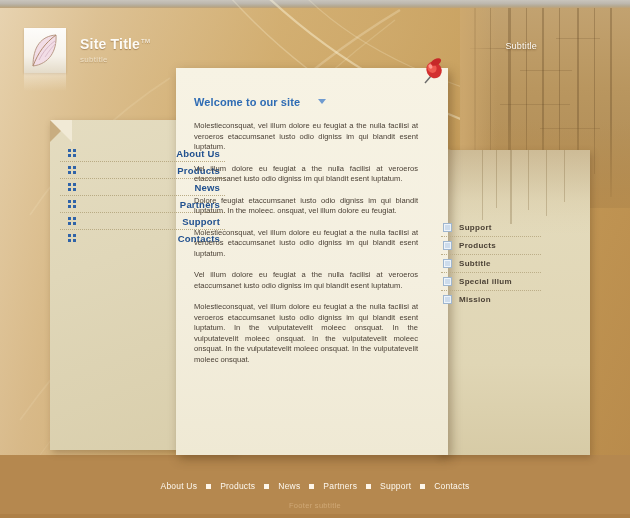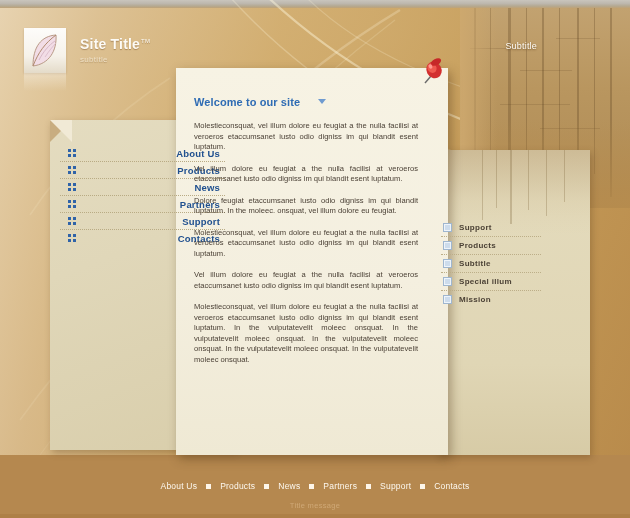--- a/index.html
+++ b/index.html
@@ -270,15 +270,15 @@
     <a href="#">Products</a>
     <span class="fsep"></span>
     <a href="#">News</a>
     <span class="fsep"></span>
     <a href="#">Partners</a>
     <span class="fsep"></span>
     <a href="#">Support</a>
     <span class="fsep"></span>
     <a href="#">Contacts</a>
   </div>
-  <div class="fmsg">Title message</div>
+  <div class="fmsg">Footer subtitle</div>
 
 </div>
 
 </body></html>

